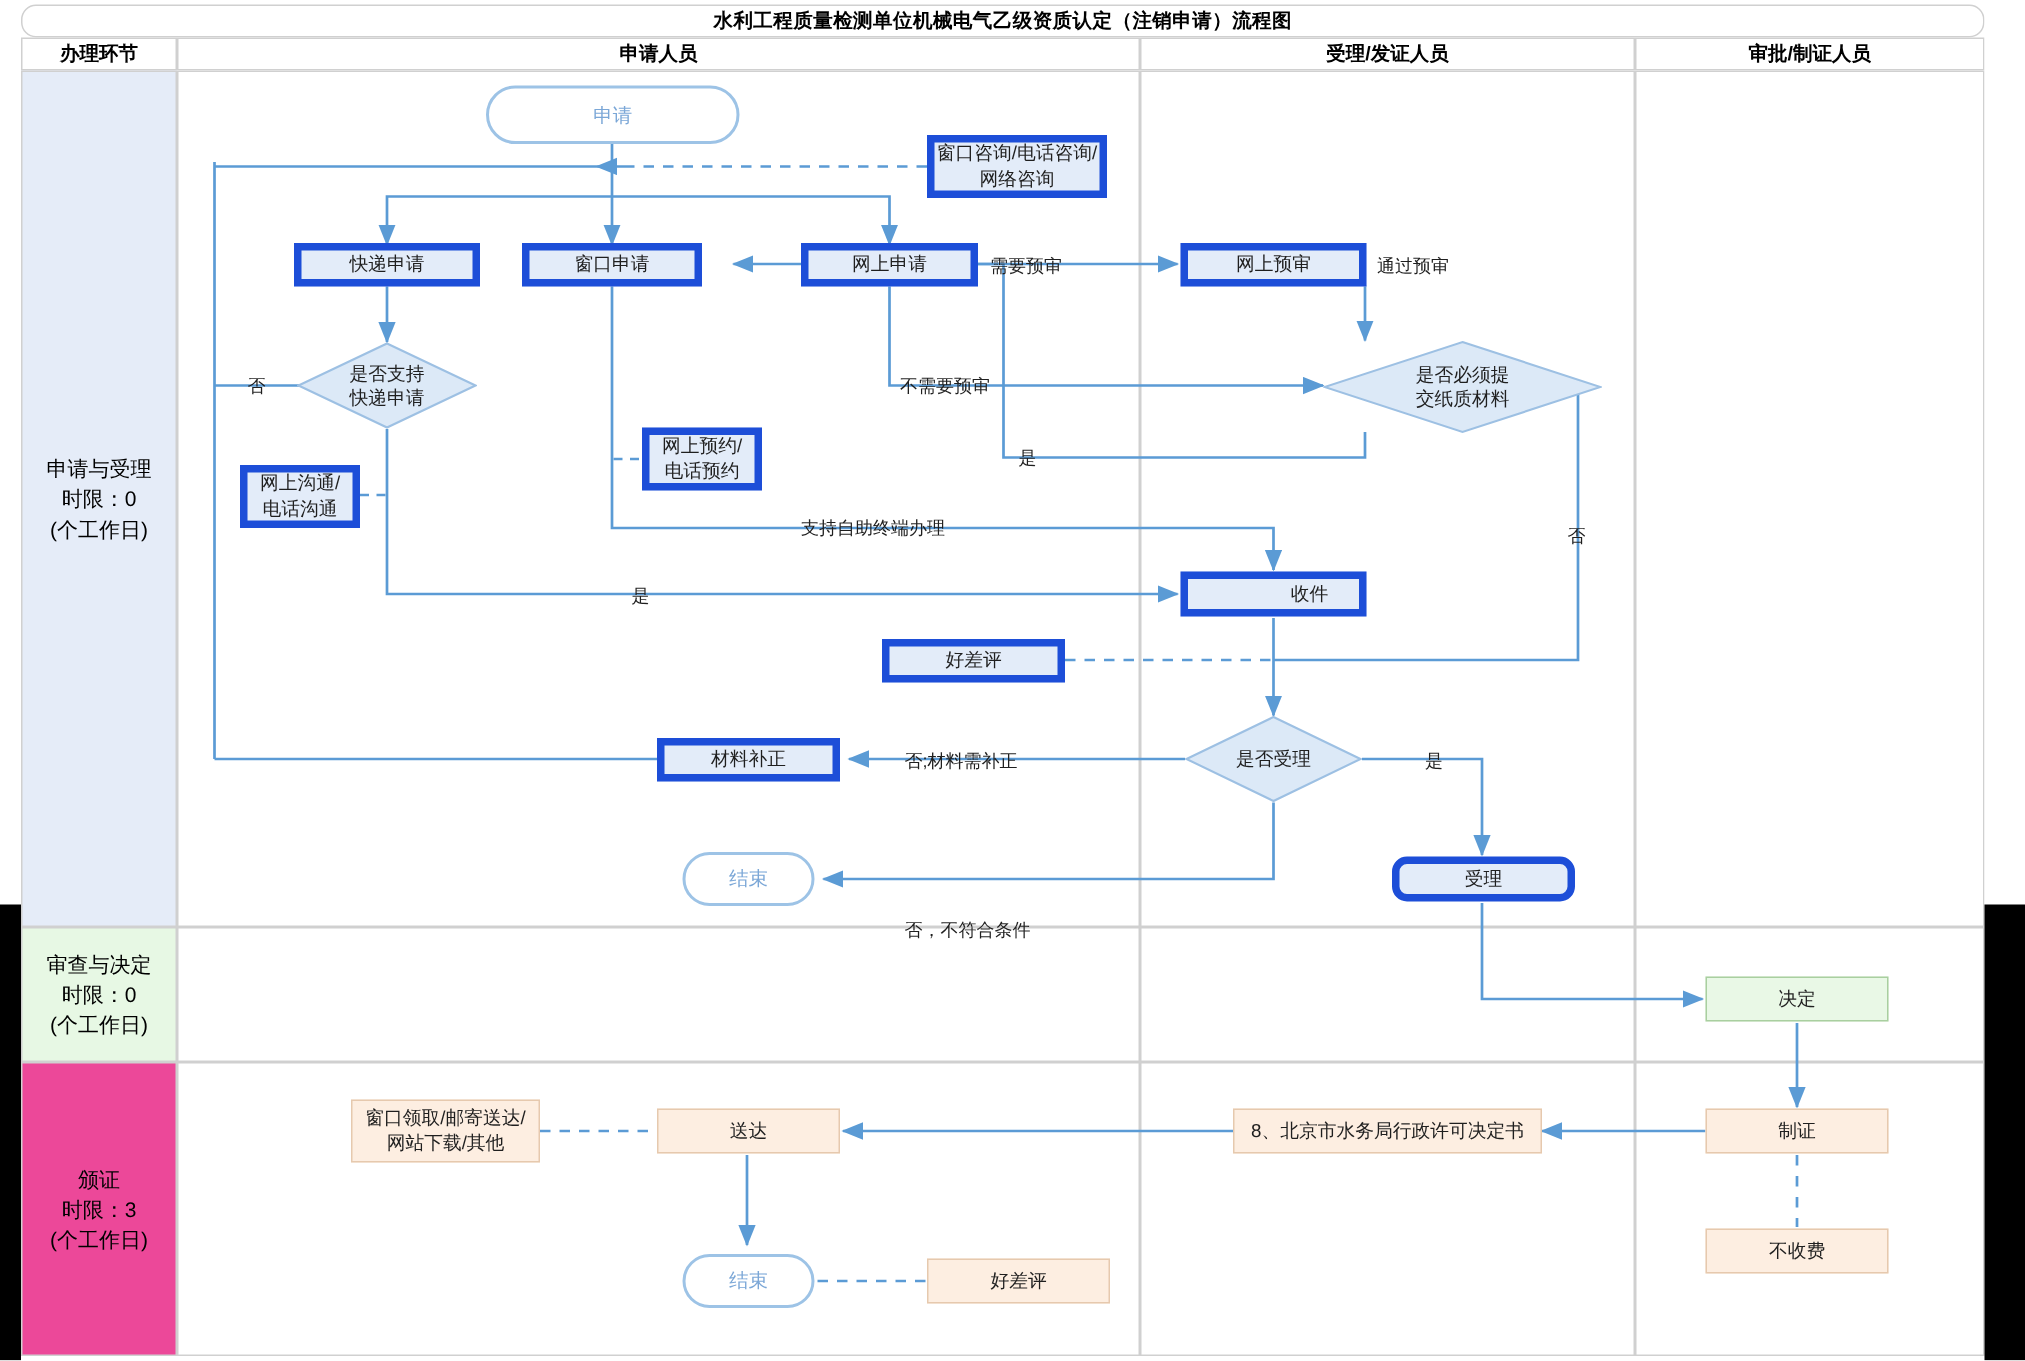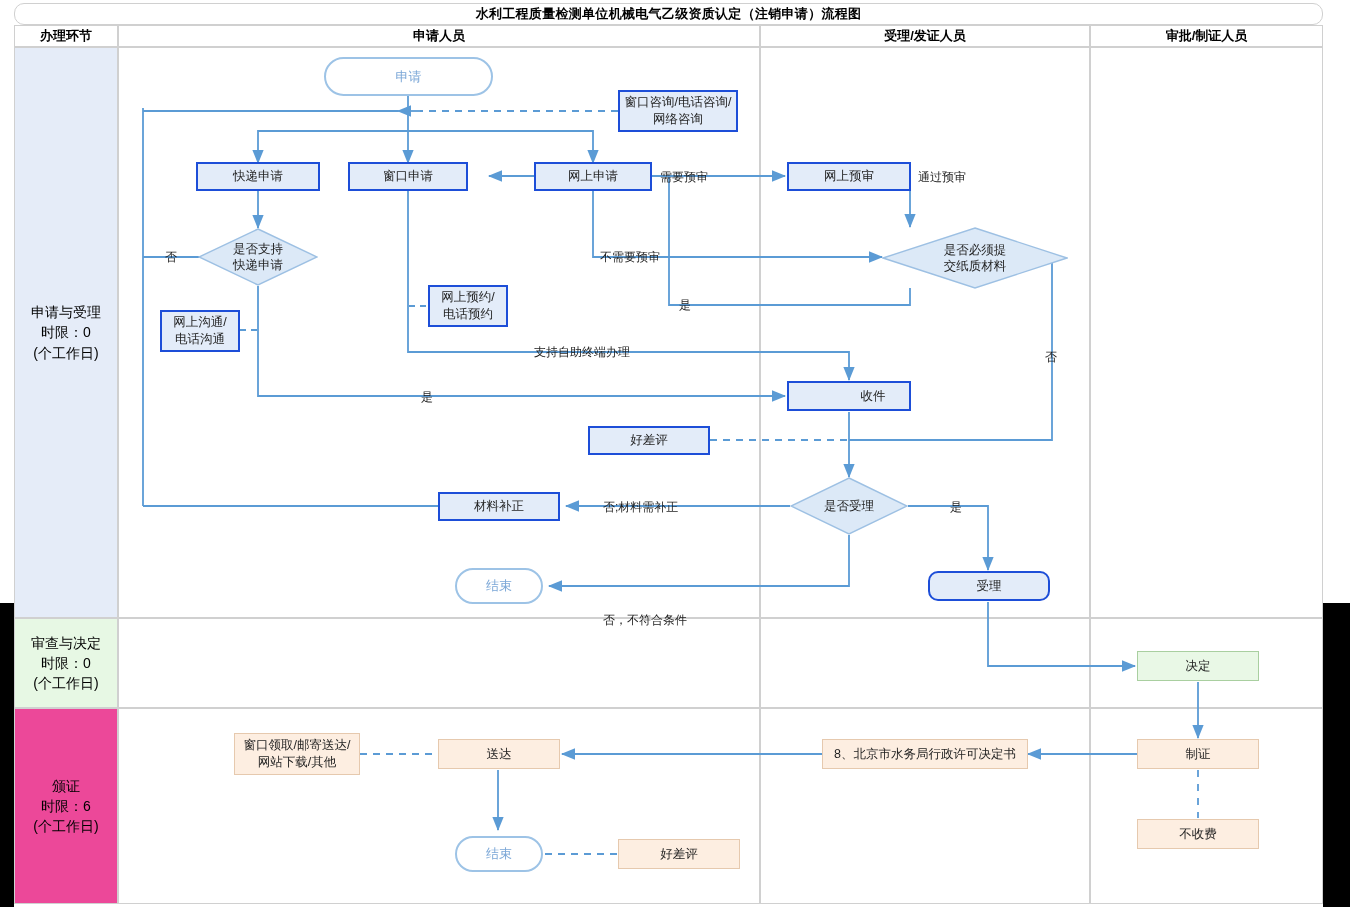--- a/index.html
+++ b/index.html
@@ -71,21 +71,21 @@
   
   #wires { position: absolute; left: 0; top: 0; width: 1350px; height: 907px; z-index: 5; }
 
   
   .node {
     position: absolute; box-sizing: border-box;
     display: flex; align-items: center; justify-content: center;
     text-align: center; font-size: 12.5px; line-height: 1.35;
     color: #1f1f1f; z-index: 10;
   }
-  .box-blue   { background: #e3ecf9; border: 2px solid #1d4ed8; }
+  .box-blue   { background: #e3ecf9; border: 5px solid #1d4ed8; }
   .box-green  { background: #e9f8e6; border: 1px solid #a9cfa0; }
   .box-peach  { background: #fdeee1; border: 1px solid #e6c9ae; }
   .terminator {
     background: #ffffff; border: 2px solid #9dc3e6; border-radius: 22px;
     color: #7ba7d7; font-size: 13px;
   }
   .diamond-wrap { position: absolute; z-index: 10; }
   .diamond-wrap svg { position: absolute; left: 0; top: 0; }
   .diamond-text {
     position: absolute; left: 0; top: 0; width: 100%; height: 100%;
@@ -127,21 +127,21 @@
   <div class="cell lane-label lane2-label">
     <div>
       <div>审查与决定</div>
       <div>时限：0</div>
       <div>(个工作日)</div>
     </div>
   </div>
   <div class="cell lane-label lane3-label">
     <div>
       <div>颁证</div>
-      <div>时限：6</div>
+      <div>时限：3</div>
       <div>(个工作日)</div>
     </div>
   </div>
 
   <div class="cell lane-body lane1-b"></div>
   <div class="cell lane-body lane1-c"></div>
   <div class="cell lane-body lane1-d"></div>
   <div class="cell lane-body lane2-b"></div>
   <div class="cell lane-body lane2-c"></div>
   <div class="cell lane-body lane2-d"></div>

